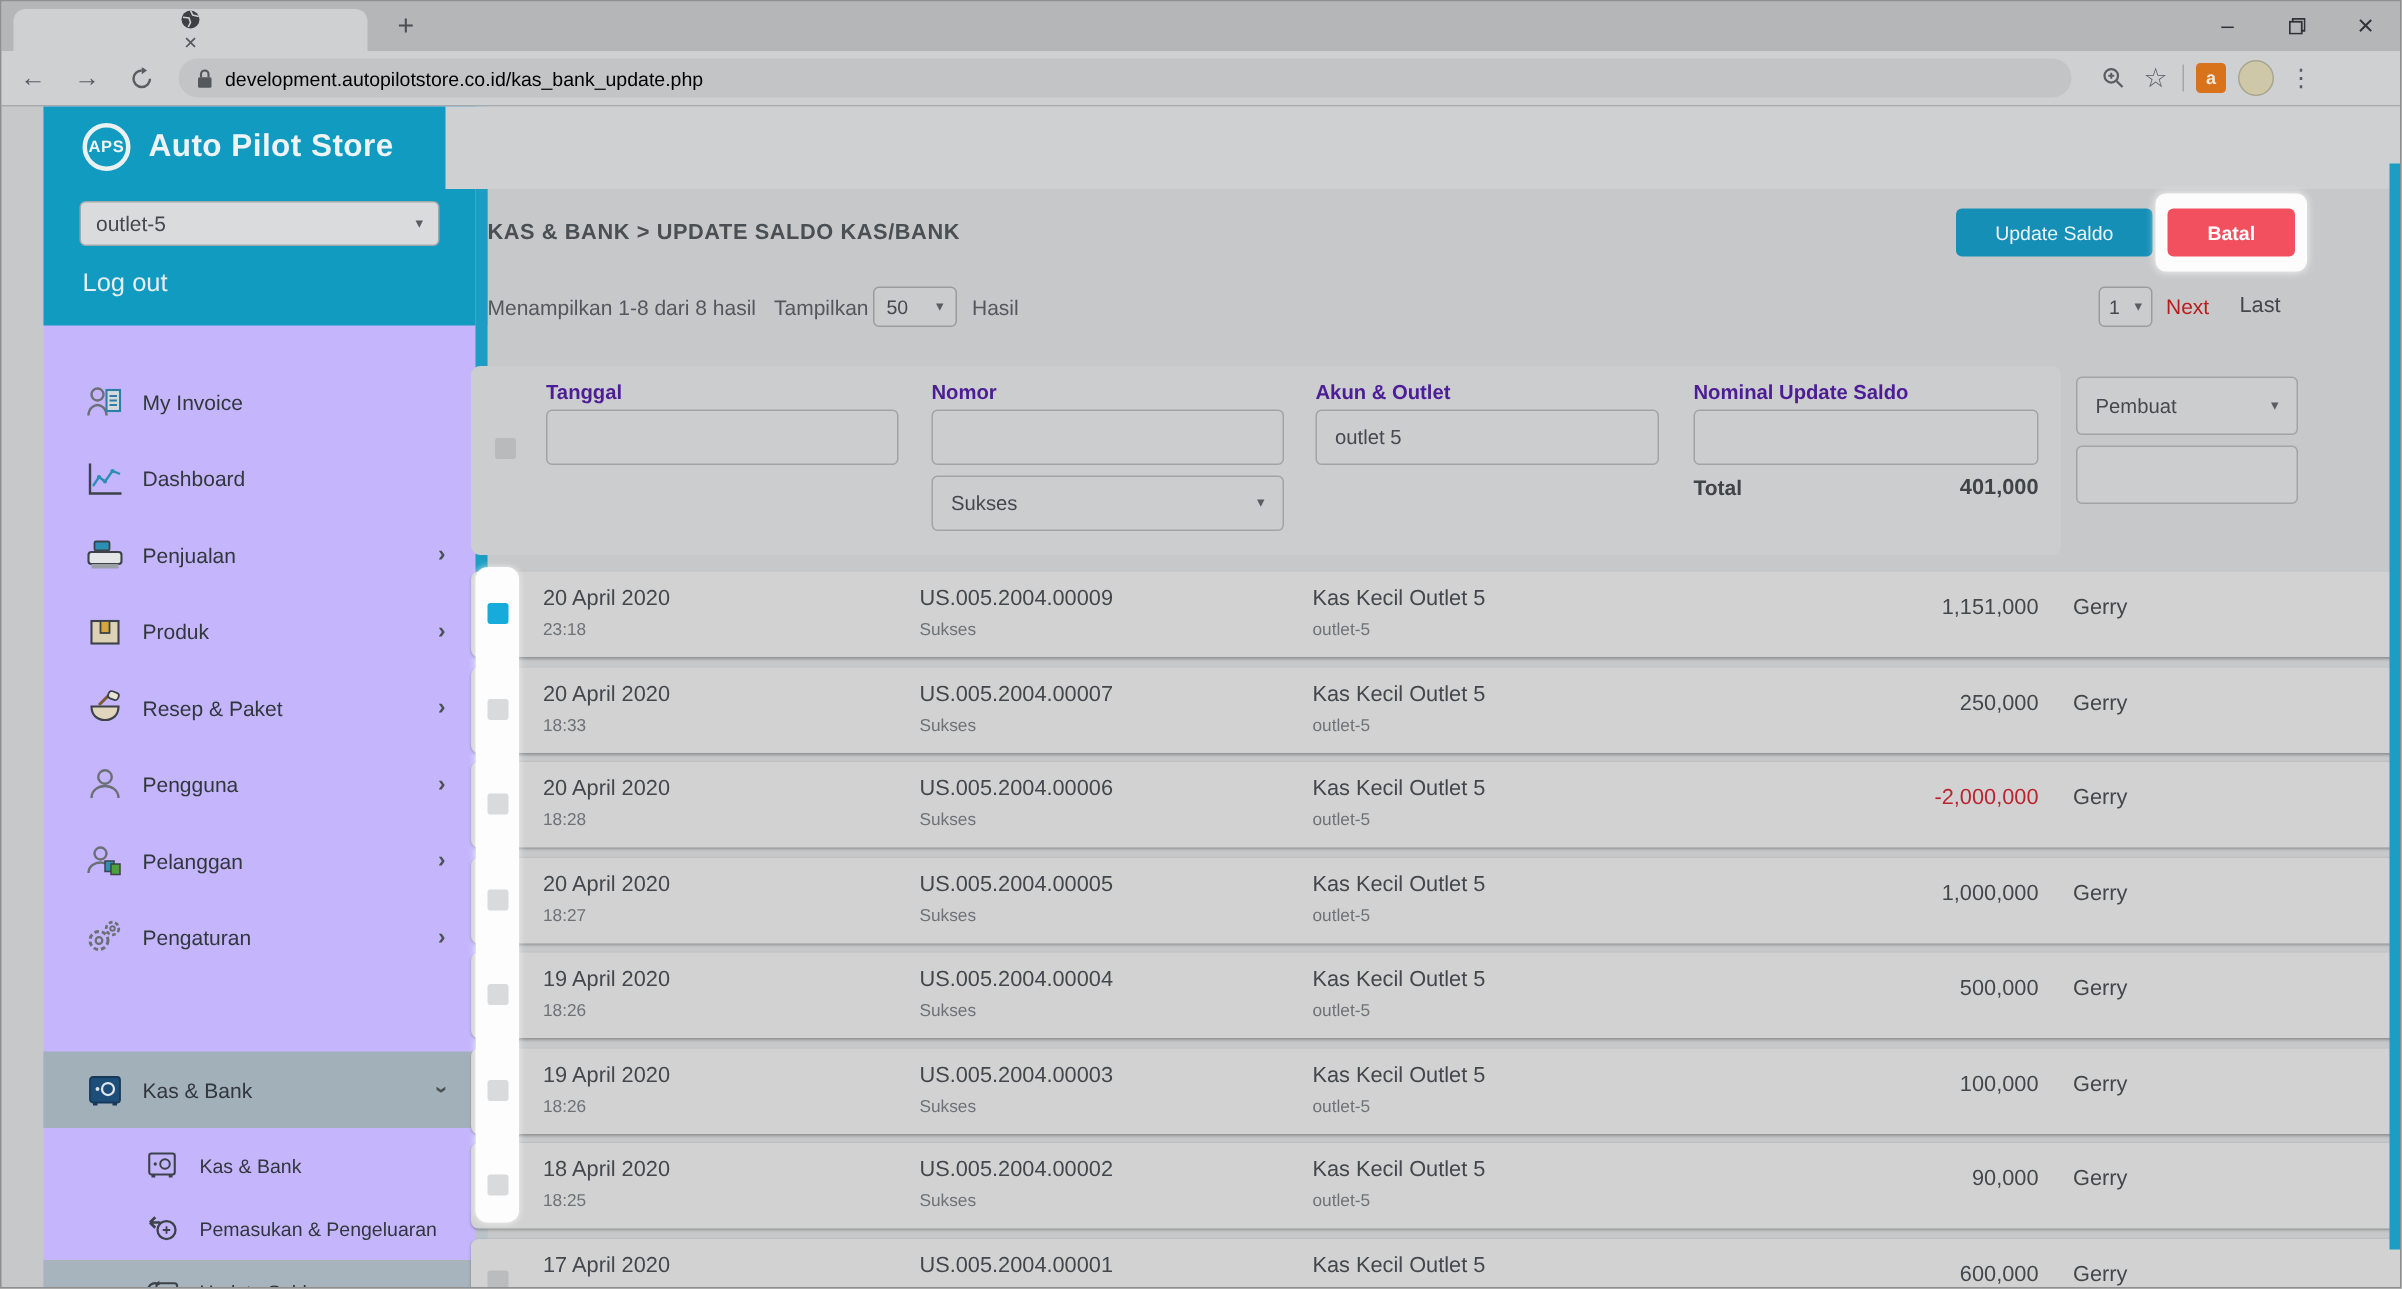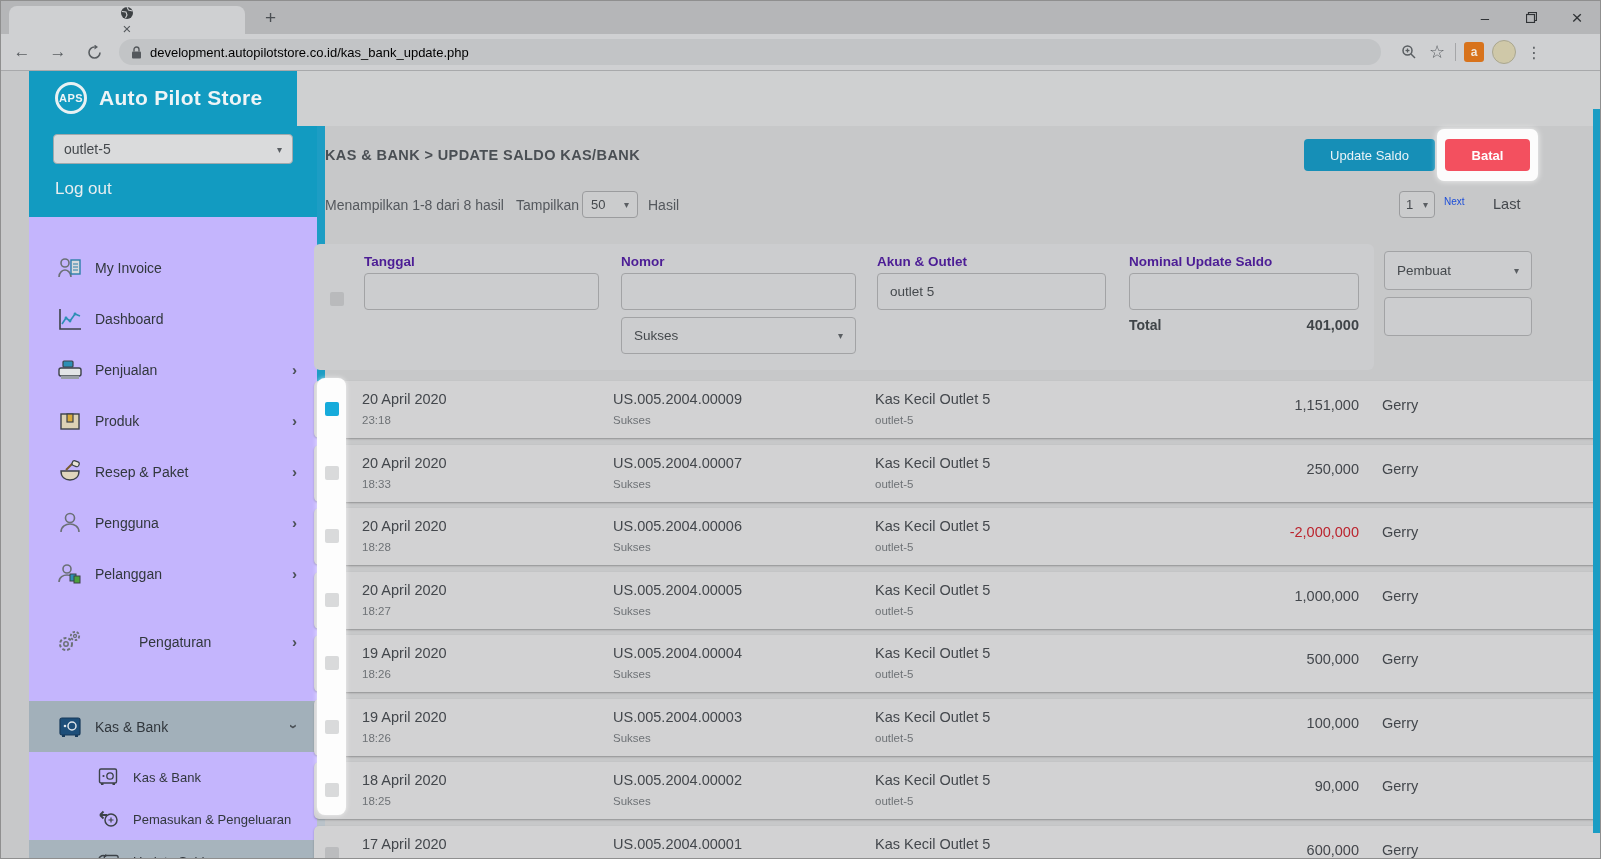--- a/index.html
+++ b/index.html
@@ -73,21 +73,21 @@
                display:flex; align-items:center; justify-content:center; }
   .results { position:absolute; left:324px; top:196px; font-size:14px; color:#54585d; }
   .tampilkan { position:absolute; left:515px; top:196px; font-size:14px; color:#54585d; }
   .pagesize { position:absolute; left:581px; top:190px; width:56px; height:27px; background:#cbcccd;
               border:1px solid #9b9c9e; border-radius:4px; display:flex; align-items:center;
               justify-content:space-between; padding:0 8px; font-size:13px; color:#45494d; }
   .hasil { position:absolute; left:647px; top:196px; font-size:14px; color:#54585d; }
   .pageno { position:absolute; left:1398px; top:190px; width:36px; height:27px; background:#cbcccd;
             border:1px solid #9b9c9e; border-radius:4px; display:flex; align-items:center;
             justify-content:space-between; padding:0 6px; font-size:13px; color:#45494d; }
-  .pnext { position:absolute; left:1443px; top:195px; font-size:10px; color:#1d4ed8; }
+  .pnext { position:absolute; left:1443px; top:195px; font-size:14px; color:#b91c1c; }
   .plast { position:absolute; left:1492px; top:195px; font-size:14.5px; color:#44484d; }
 
   
   .filterpanel { position:absolute; left:313px; top:243px; width:1060px; height:126px;
                  background:#cccdcf; border-radius:6px; }
   .flabel { position:absolute; font-size:13.5px; font-weight:bold; color:#4c1d95; }
   .finput { position:absolute; height:37px; background:#cccdcf; border:1px solid #a2a3a5;
             border-radius:4px; font-size:13.5px; color:#45494d; display:flex; align-items:center;
             padding:0 12px; }
   .fselect { justify-content:space-between; }
@@ -276,21 +276,21 @@
               <circle cx="10" cy="7" r="4" fill="none" stroke="#6b7076" stroke-width="1.6"></circle>
               <path d="M2 20 c0-5 4.5-7 8-7 s8 2 8 7" fill="none" stroke="#6b7076" stroke-width="1.6"></path>
               <rect x="13" y="12" width="6" height="7" fill="#2d8fb5" stroke="#3c4248" stroke-width="1"></rect>
               <rect x="17" y="14" width="6" height="7" fill="#4ca13c" stroke="#3c4248" stroke-width="1"></rect>
             </svg>
         </span>
         <span class="lbl">Pelanggan</span>
         <span class="chev">›</span>
       </div>
 
-      <div class="mi" style="top:399px;gap:44px;">
+      <div class="mi" style="top:382px;">
         <span class="ic">
           <svg width="26" height="24" viewBox="0 0 26 24">
               <circle cx="9" cy="14" r="6" fill="none" stroke="#6b7076" stroke-width="2" stroke-dasharray="3 2"></circle>
               <circle cx="9" cy="14" r="2.2" fill="none" stroke="#6b7076" stroke-width="1.5"></circle>
               <circle cx="18" cy="6" r="4.2" fill="none" stroke="#6b7076" stroke-width="1.8" stroke-dasharray="2.5 1.7"></circle>
               <circle cx="18" cy="6" r="1.5" fill="none" stroke="#6b7076" stroke-width="1.3"></circle>
             </svg>
         </span>
         <span class="lbl">Pengaturan</span>
         <span class="chev">›</span>

